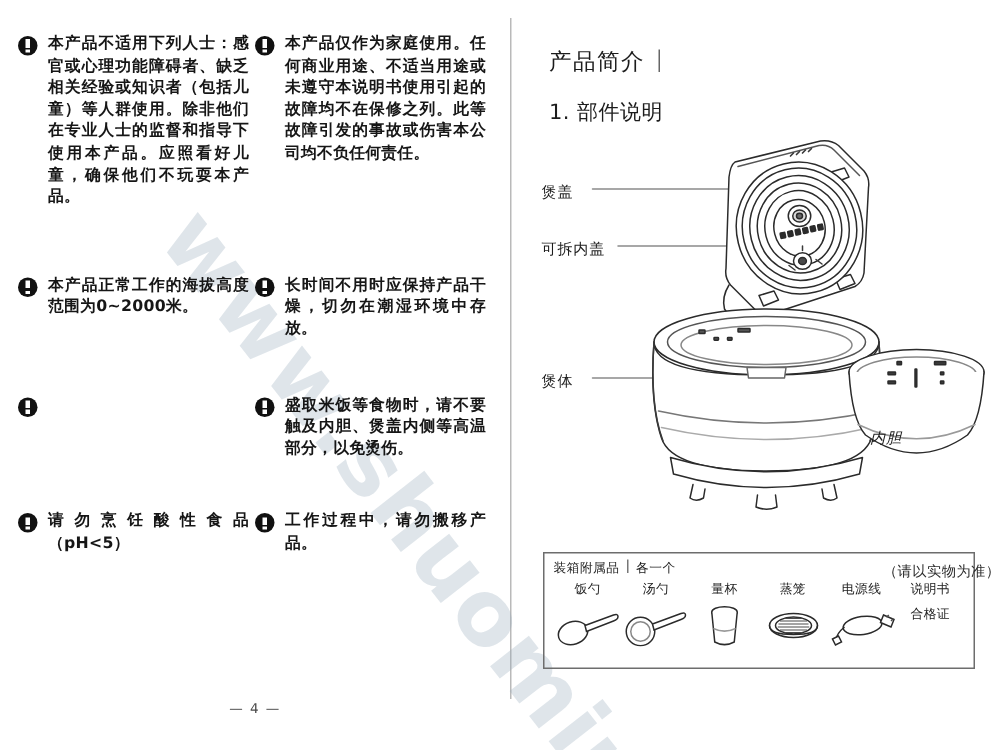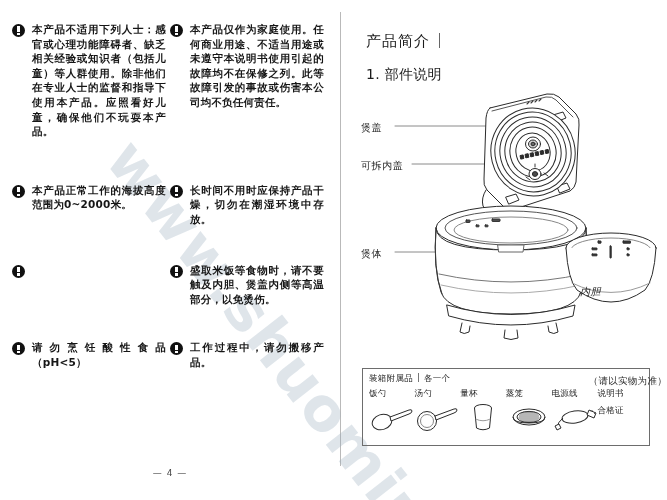--- a/index.html
+++ b/index.html
@@ -215,20 +215,21 @@
     left: 6px;
     right: 6px;
     top: 18px;
     bottom: 3px;
     display: flex;
     align-items: flex-start;
     justify-content: space-between;
   }
   .acc-item {
     flex: 1 1 0;
+    text-align: center;
     position: relative;
   }
   .acc-name {
     font-size: 8.5px;
     letter-spacing: 0.3px;
     color: #1c1c1c;
     line-height: 12px;
     white-space: nowrap;
   }
   .acc-gfx {

